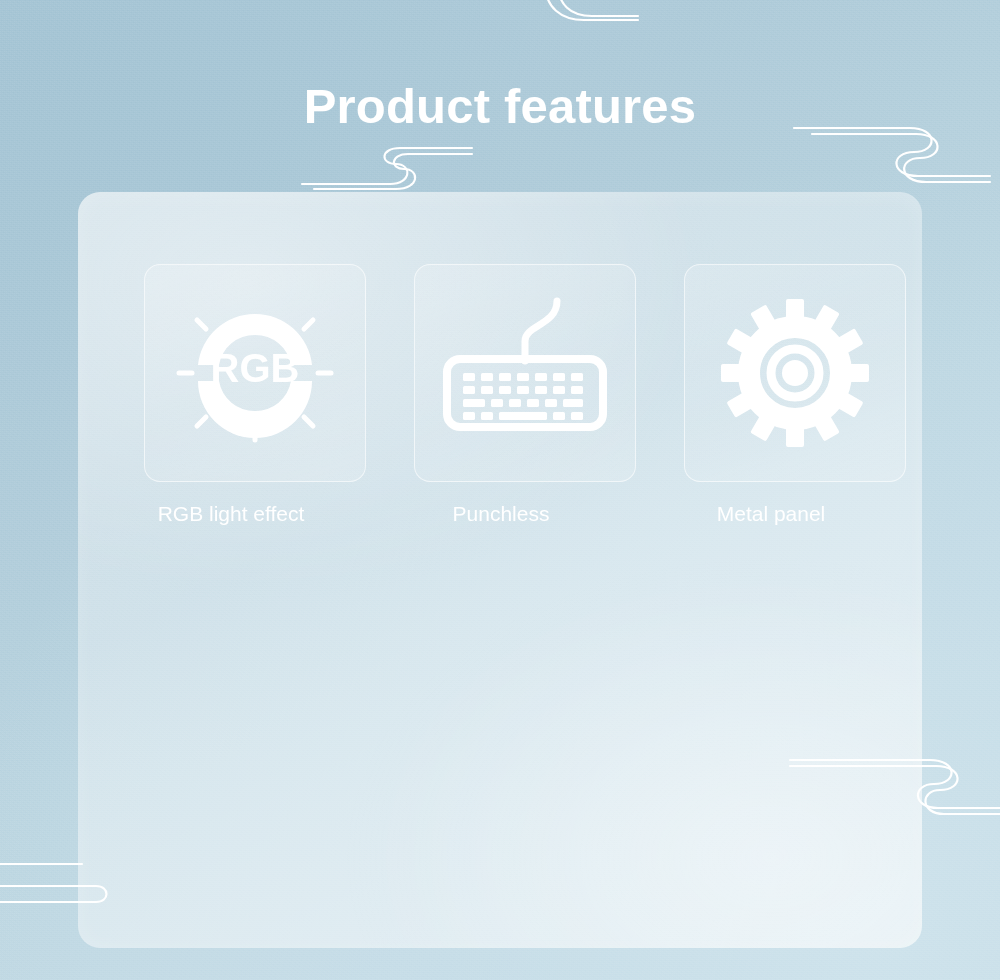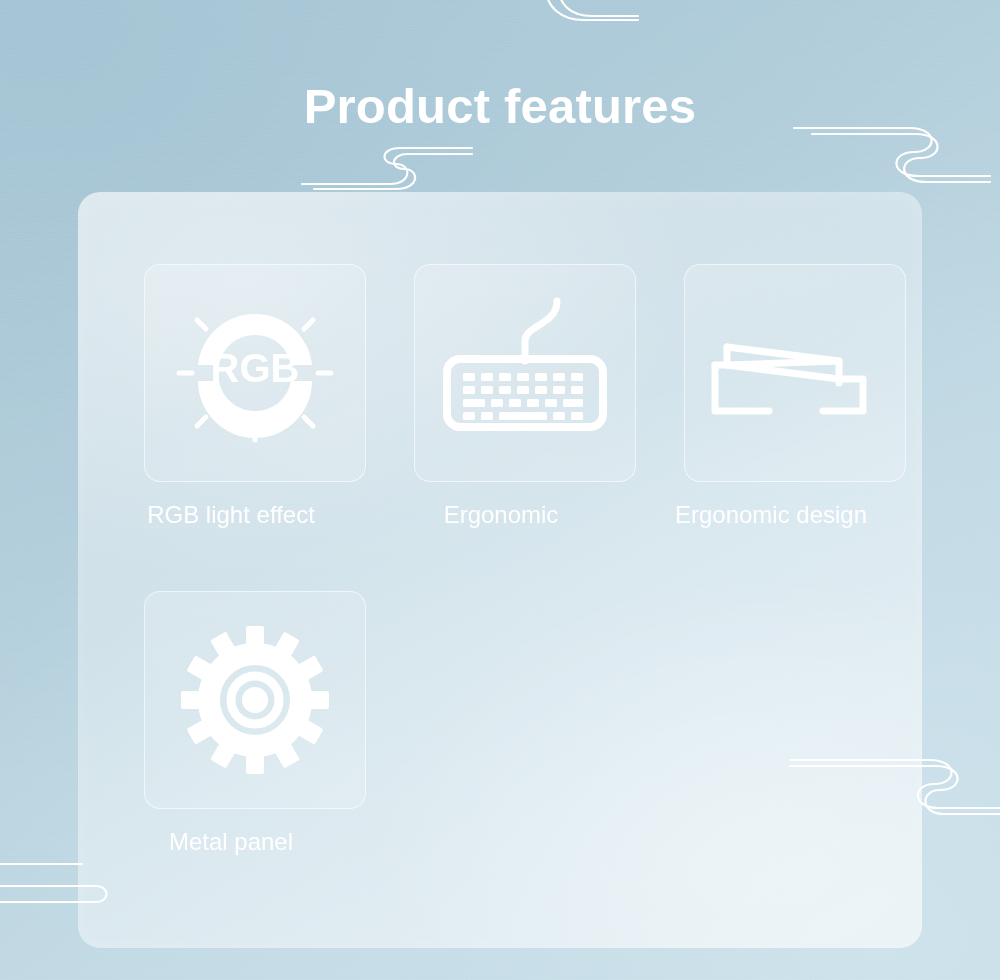--- a/index.html
+++ b/index.html
@@ -114,21 +114,21 @@
     display: flex;
     align-items: center;
     justify-content: center;
     box-sizing: border-box;
     margin-left: 48px;
   }
   .feature-tile svg { display: block; }
   .feature-label {
     margin-top: 20px;
     color: #ffffff;
-    font-size: 24px;
+    font-size: 21px;
     line-height: 1.1;
     text-align: right;
     white-space: nowrap;
   }
 </style>
 </head>
 <body>
 
 <div id="bg-root"></div>
 <div id="bg-noise"></div>
@@ -236,40 +236,23 @@
             <rect x="126" y="110" width="20" height="8" rx="1.6"></rect>
 
             <rect x="26" y="123" width="12" height="8" rx="1.6"></rect>
             <rect x="44" y="123" width="12" height="8" rx="1.6"></rect>
             <rect x="62" y="123" width="48" height="8" rx="1.6"></rect>
             <rect x="116" y="123" width="12" height="8" rx="1.6"></rect>
             <rect x="134" y="123" width="12" height="8" rx="1.6"></rect>
           </g>
         </svg>
       </div>
-      <div class="feature-label">Ergonomic</div>
+      <div class="feature-label">Punchless</div>
     </div>
 
-    <div class="feature-cell">
-      <div class="feature-tile">
-        <svg width="168" height="96" viewBox="0 0 168 96">
-          <g fill="none" stroke="#ffffff" stroke-width="7" stroke-linejoin="round" stroke-linecap="round">
-
-            <path d="M16 22 L128 36 L128 58"></path>
-            <path d="M16 22 L16 40"></path>
-
-            <path d="M4 40 L16 40 L128 54 L152 54 L152 86 L112 86"></path>
-            <path d="M4 40 L4 86 L58 86"></path>
-
-            <path d="M16 40 L128 36"></path>
-          </g>
-        </svg>
-      </div>
-      <div class="feature-label">Ergonomic design</div>
-    </div>
 
     <div class="feature-cell">
       <div class="feature-tile">
         <svg width="150" height="150" viewBox="0 0 150 150">
           <g fill="#ffffff">
 
             <g transform="translate(75,75)">
               <g>
                   <rect x="-9" y="-74" width="18" height="22" rx="2"></rect>
                 </g>

